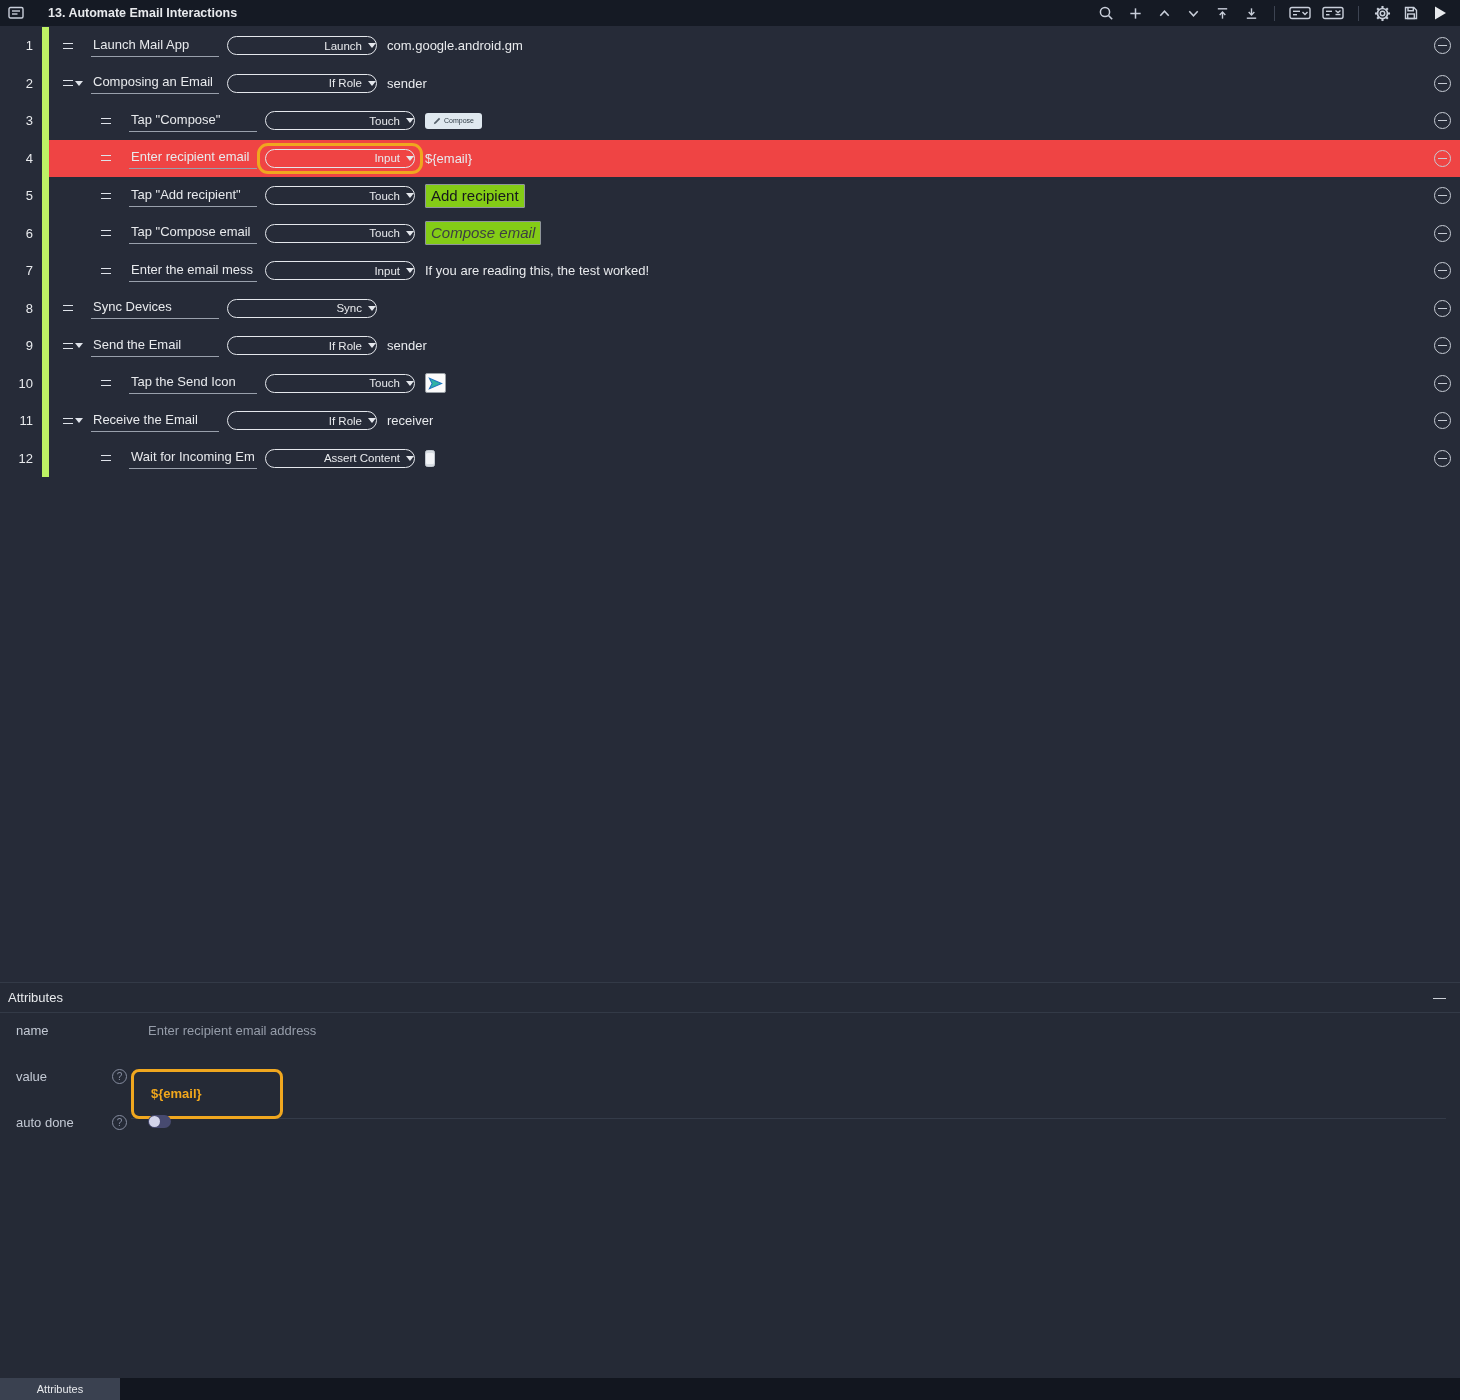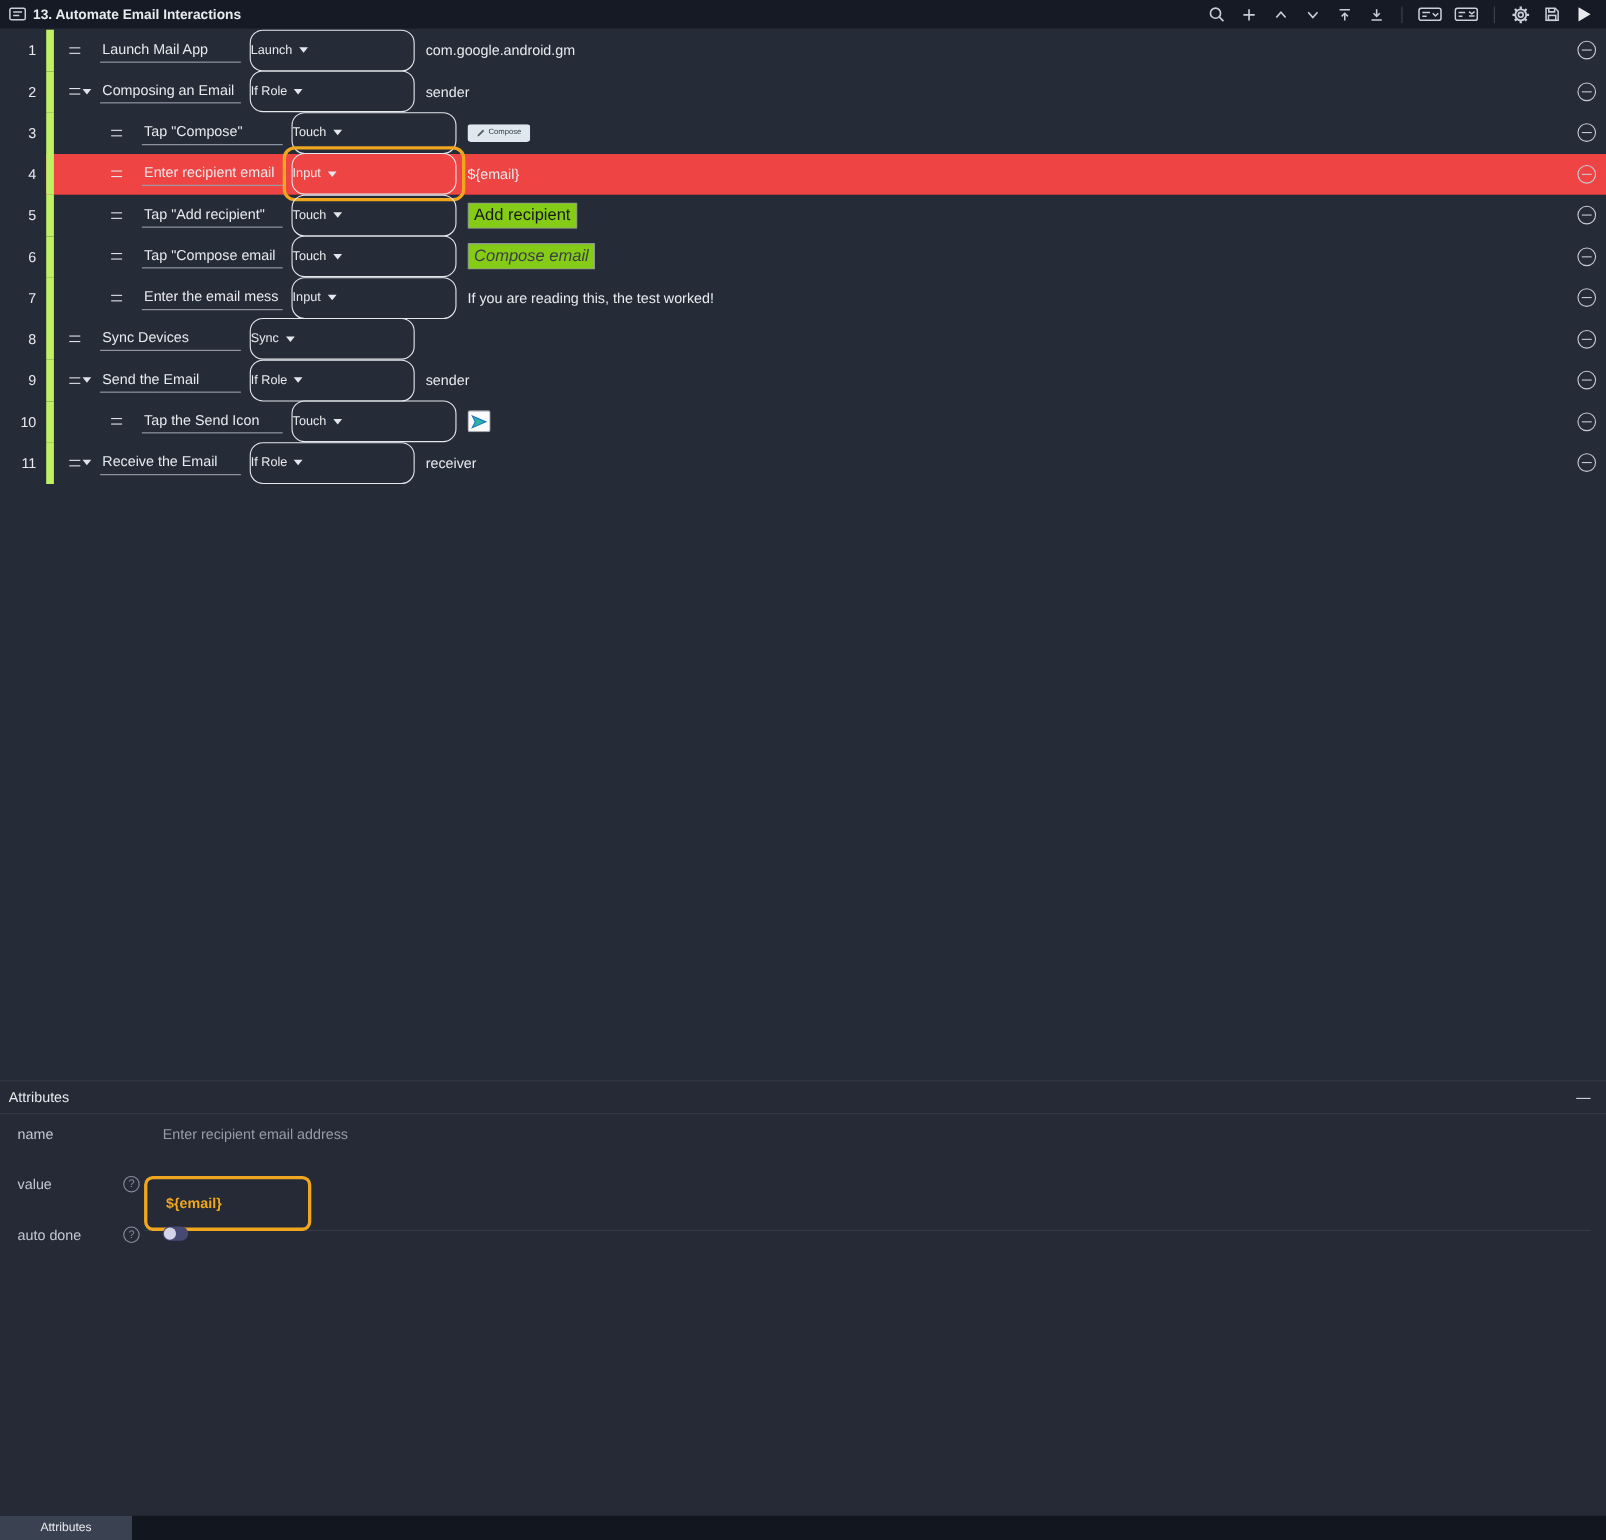--- a/index.html
+++ b/index.html
@@ -2,21 +2,21 @@
 <html><head>
 <meta charset="utf-8">
 <style>
   * { margin:0; padding:0; box-sizing:border-box; }
   html,body { width:1460px; height:1400px; background:#262b38; font-family:"Liberation Sans",sans-serif; color:#e8eaed; overflow:hidden; }
   .app { display:flex; flex-direction:column; width:100%; height:100%; }
 
   
   .titlebar { height:26px; background:#151a24; display:flex; align-items:center; padding:0 10px 0 8px; flex:0 0 auto; }
   .tb-left-icon { display:flex; align-items:center; }
-  .title { font-size:12.5px; font-weight:700; margin-left:6px; white-space:nowrap; }
+  .title { font-size:12.5px; font-weight:700; margin-left:24px; white-space:nowrap; }
   .tb-spacer { flex:1; }
   .tb-icons { display:flex; align-items:center; gap:9px; }
   .tb-icon { width:20px; height:20px; display:flex; align-items:center; justify-content:center; cursor:pointer; }
   .tb-sep { width:1px; height:15px; background:#3d4452; margin:0 4px; }
 
   
   .steps-region { height:956px; flex:0 0 auto; padding-top:1px; }
   .step-row { display:flex; align-items:stretch; height:37.5px; }
   .num { width:42px; display:flex; align-items:center; justify-content:flex-end; padding-right:9px; font-size:13px; flex:0 0 auto; }
   .row-body { flex:1; display:flex; align-items:center; border-left:7px solid #bef264; padding-left:14px; min-width:0; }
@@ -24,21 +24,21 @@
   .step-row.selected .row-body { background:#ef4444; }
 
   .handle { width:12px; flex:0 0 auto; display:flex; align-items:center; cursor:grab; }
   .handle i { display:block; width:10px; height:6px; border-top:1.5px solid #dfe3ea; border-bottom:1.5px solid #dfe3ea; }
   .carslot { width:16px; flex:0 0 auto; display:flex; align-items:center; }
   .tri { width:0; height:0; border-left:4.5px solid transparent; border-right:4.5px solid transparent; border-top:5.5px solid #dfe3ea; cursor:pointer; }
 
   .name { width:128px; flex:0 0 auto; font-size:13px; border-bottom:1px solid #99a0ac; padding:2px 2px 4px 2px; white-space:nowrap; overflow:hidden; cursor:text; }
 
   .pillwrap { margin-left:8px; flex:0 0 auto; display:flex; align-items:center; }
-  .pill { width:150px; height:38px; border:1.5px solid #e4e7ec; border-radius:12px; background:transparent; display:flex; align-items:center; justify-content:flex-start; gap:6px; font-size:11.5px; color:#e8eaed; cursor:pointer; }
+  .pill { width:150px; height:19px; border:1.5px solid #e4e7ec; border-radius:12px; background:transparent; display:flex; align-items:center; justify-content:flex-end; gap:6px; font-size:11.5px; color:#e8eaed; cursor:pointer; }
   .pill .pc { width:0; height:0; border-left:4px solid transparent; border-right:4px solid transparent; border-top:5px solid #e4e7ec; }
   .hl-box { border:3px solid #f0a71f; border-radius:11px; padding:3px 5px; margin:-6px -8px; display:flex; }
 
   .value { margin-left:10px; font-size:13px; white-space:nowrap; display:flex; align-items:center; min-width:0; overflow:hidden; cursor:text; }
 
   .ui-badge { background:#84cc16; color:#17191c; font-size:15px; line-height:1; padding:3px 5px 4px 5px; border:1px solid #8f959b; border-radius:1px; font-weight:500; }
   .ui-badge.muted { color:#3c4043; font-weight:400;font-style:italic; }
 
   .chip { background:#dfe8ef; border-radius:3px; display:inline-flex; align-items:center; gap:3px; padding:4px 8px; color:#2e3b45; }
   .chip-label { font-size:7px; line-height:1; }
@@ -429,20 +429,44 @@
           <span class="plabel">If Role</span>
           <span class="pc"></span>
         </div>
       </div>
       <div class="value">receiver</div>
       <div class="remove">
             <i></i>
           </div>
     </div>
   </div>
+      <div class="step-row indent">
+    <div class="num">12</div>
+    <div class="row-body">
+      <div class="handle">
+            <i></i>
+          </div>
+      <div class="carslot">
+            <span class="tri" style="visibility: hidden;"></span>
+          </div>
+      <div class="name">Wait for Incoming Em</div>
+      <div class="pillwrap">
+        <div class="pill">
+          <span class="plabel">Assert Content</span>
+          <span class="pc"></span>
+        </div>
+      </div>
+      <div class="value">
+            <span class="phone"></span>
+          </div>
+      <div class="remove">
+            <i></i>
+          </div>
+    </div>
+  </div>
     </div>
 
   <div class="attr-panel">
     <div class="attr-header">
       <span>Attributes</span>
       <span class="attr-min">—</span>
     </div>
     <div class="attr-body">
       <div class="attr-row">
         <div class="attr-label">name</div>

